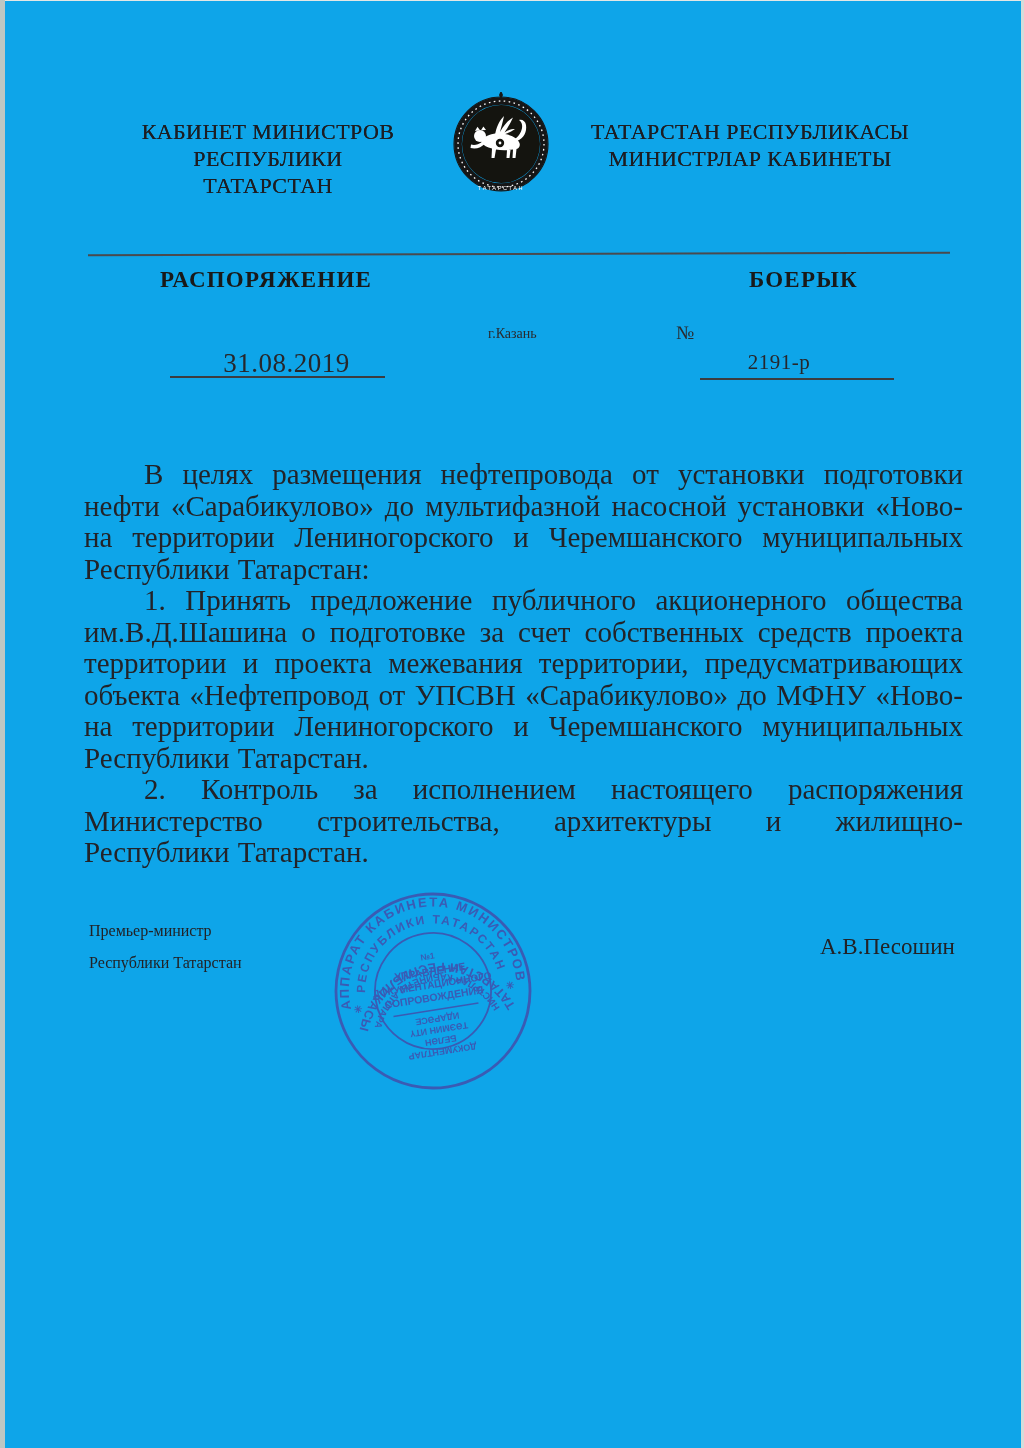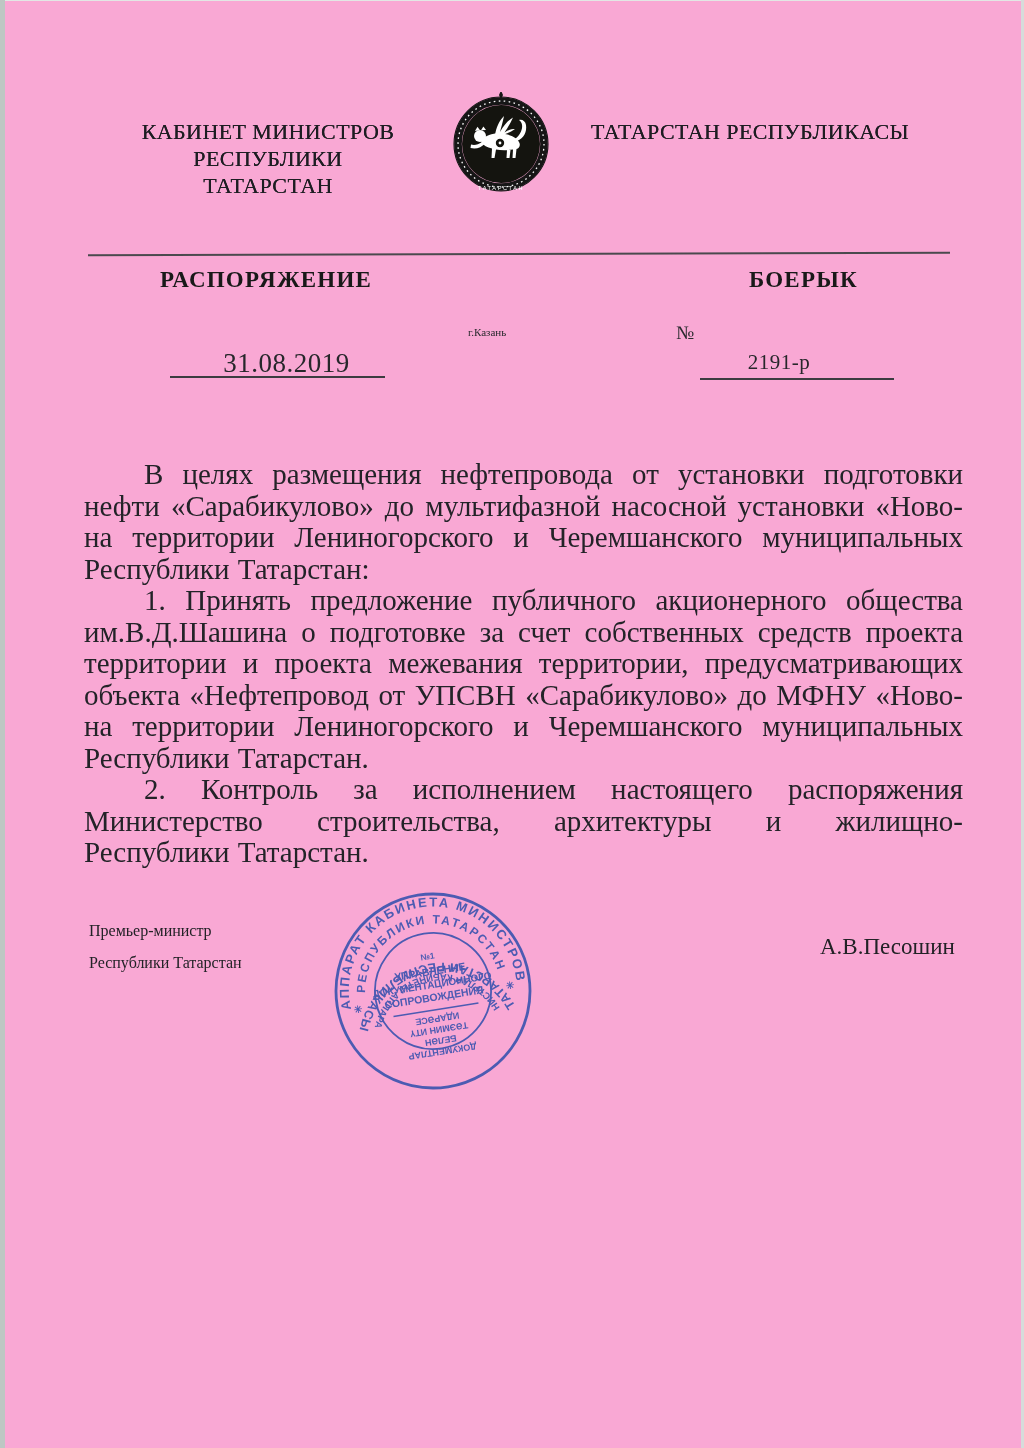--- a/index.html
+++ b/index.html
@@ -1,19 +1,19 @@
 <!DOCTYPE html>
 <html><head>
 <meta charset="utf-8">
 <style>
   html,body{margin:0;padding:0;background:#9a9a9a;}
   .page{
     position:relative;
     width:1024px;height:1448px;
-    background:#f9a8d4;
+    background:#0ea5e9;
     overflow:hidden;
     font-family:"Liberation Serif", serif;
     color:#232327;
   }
   .edge-left{position:absolute;left:0;top:0;width:5px;height:100%;background:#bdc7c3;}
   .edge-right{position:absolute;right:0;top:0;width:3px;height:100%;background:#d6dcda;}
   .edge-top{position:absolute;left:0;top:0;width:100%;height:1px;background:#e3e7e5;}
 
   .org{position:absolute;text-align:center;font-size:22px;line-height:27px;
        letter-spacing:.4px;color:#1d1d22;text-shadow:0 0 .5px #1d1d22;}
@@ -26,21 +26,21 @@
         transform:rotate(-0.15deg);}
 
   .doctype{position:absolute;top:267px;font-size:23px;font-weight:bold;
            letter-spacing:1.2px;color:#191919;text-align:right;}
   .doctype-ru{left:160px;}
   .doctype-tt{left:714px;margin-left:35px;}
 
   .date-box{position:absolute;left:170px;top:318px;width:197px;height:28px;
             border-bottom:2px solid #3c3c40;text-align:center;padding-left:18px;
             font-size:27px;letter-spacing:.5px;color:#27272b;margin-top:30px;}
-  .city{position:absolute;left:468px;top:326px;font-size:11px;color:#2a2a2e;}
+  .city{position:absolute;left:488px;top:326px;font-size:14px;color:#2a2a2e;}
   .numsign{position:absolute;left:676px;top:322px;font-size:19px;color:#2a2a2e;}
   .num-box{position:absolute;left:700px;top:318px;width:158px;height:28px;
            border-bottom:2px solid #3c3c40;text-align:center;padding-right:36px;
            font-size:21px;letter-spacing:.5px;color:#27272b;margin-top:32px;}
 
   .body-text{position:absolute;left:84px;top:459px;width:879px;font-size:29px;color:#232328;}
   .tline{height:31.5px;line-height:31.5px;text-align:justify;text-align-last:justify;
          overflow:hidden;white-space:normal;word-spacing:1px;}
   .tline.first{padding-left:60px;}
   .tline.endp{text-align-last:left;}
@@ -64,20 +64,21 @@
   <div class="edge-top"></div>
   <div class="edge-left"></div>
   <div class="edge-right"></div>
 
   <div class="org org-left">
     <div>КАБИНЕТ МИНИСТРОВ</div>
     <div>РЕСПУБЛИКИ ТАТАРСТАН</div>
   </div>
   <div class="org org-right">
     <div>ТАТАРСТАН РЕСПУБЛИКАСЫ</div>
+    <div>МИНИСТРЛАР КАБИНЕТЫ</div>
   </div>
 
   <svg class="emblem" viewBox="-51 -52 102 104">
     <path d="M -2,-49 L 0,-53.5 2,-49 0,-44.5 Z" fill="#161616"></path>
     <circle cx="0" cy="-55" r="1.2" fill="#161616"></circle>
     <circle r="47" fill="none" stroke="#161616" stroke-width="1.1"></circle>
     <circle r="43" fill="none" stroke="#161616" stroke-width="7.5"></circle>
     <circle r="43" fill="none" stroke="#ffffff" stroke-width="1.3" stroke-dasharray="1.6 3.4"></circle>
     <circle r="39" fill="#14140f"></circle>
     <g fill="#ffffff">

